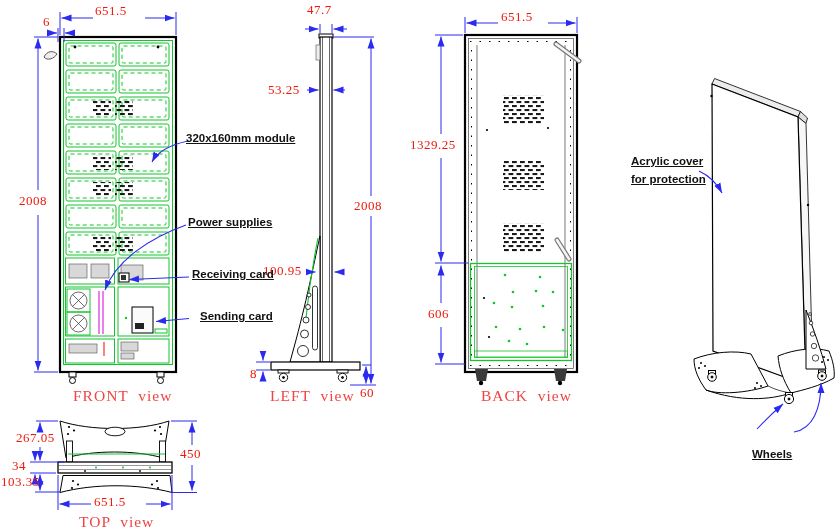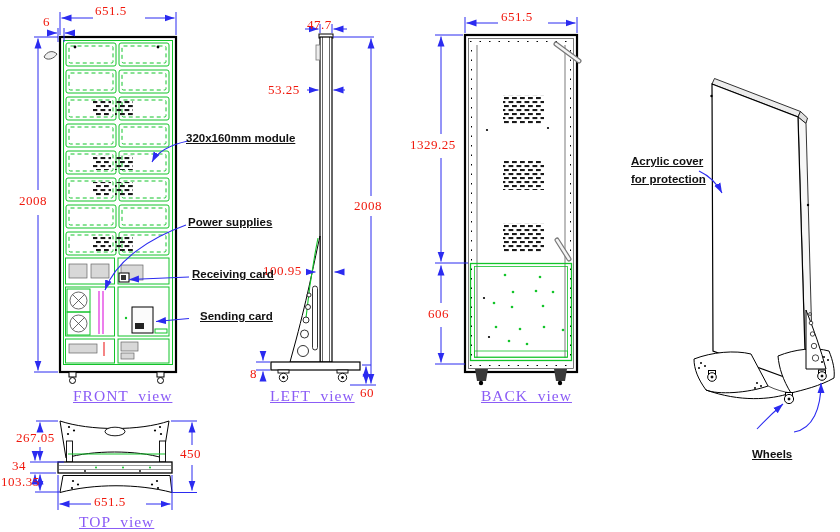--- a/index.html
+++ b/index.html
@@ -1,22 +1,22 @@
 <!DOCTYPE html>
 <html><head>
 <meta charset="utf-8">
 <style>
   html,body{margin:0;padding:0;background:#fff;}
   #app{position:relative;width:840px;height:532px;background:#fff;overflow:hidden;
        font-family:"Liberation Sans",sans-serif;}
   #app svg{position:absolute;left:0;top:0;}
   .dim{position:absolute;color:#f0180c;font:13px "Liberation Serif",serif;
        letter-spacing:.5px;white-space:pre;line-height:1;}
-  .vtitle{position:absolute;color:#8b5cf6;font:15.5px "Liberation Serif",serif;
-       letter-spacing:1px;white-space:pre;line-height:1;text-decoration:underline;}
+  .vtitle{position:absolute;color:#ef4444;font:15.5px "Liberation Serif",serif;
+       letter-spacing:1px;white-space:pre;line-height:1;}
   .note{position:absolute;color:#111;font:600 11.5px "Liberation Sans",sans-serif;
        white-space:pre;line-height:1.2;text-decoration:underline;}
 </style>
 </head>
 <body>
 
 <div id="app">
 
 <svg width="840" height="532" viewBox="0 0 840 532">
   <defs>
@@ -338,21 +338,21 @@
     <path d="M699,171 Q714,178 722,193" marker-end="url(#ar)"></path>
     <path d="M757,429 Q768,417 783,404" marker-end="url(#ar)"></path>
     <path d="M794,432 C813,429 821,408 821,383" marker-end="url(#ar)"></path>
   </g>
 </svg>
 
   <span class="dim" style="left:95px;top:4px">651.5</span>
   <span class="dim" style="left:43px;top:15px">6</span>
   <span class="dim" style="left:19px;top:194px">2008</span>
 
-  <span class="dim" style="left:307px;top:18px">47.7</span>
+  <span class="dim" style="left:307px;top:3px">47.7</span>
   <span class="dim" style="left:268px;top:83px">53.25</span>
   <span class="dim" style="left:354px;top:199px">2008</span>
   <span class="dim" style="left:263px;top:264px">100.95</span>
   <span class="dim" style="left:250px;top:367px">8</span>
   <span class="dim" style="left:360px;top:386px">60</span>
 
   <span class="dim" style="left:501px;top:10px">651.5</span>
   <span class="dim" style="left:410px;top:138px">1329.25</span>
   <span class="dim" style="left:428px;top:307px">606</span>
 

